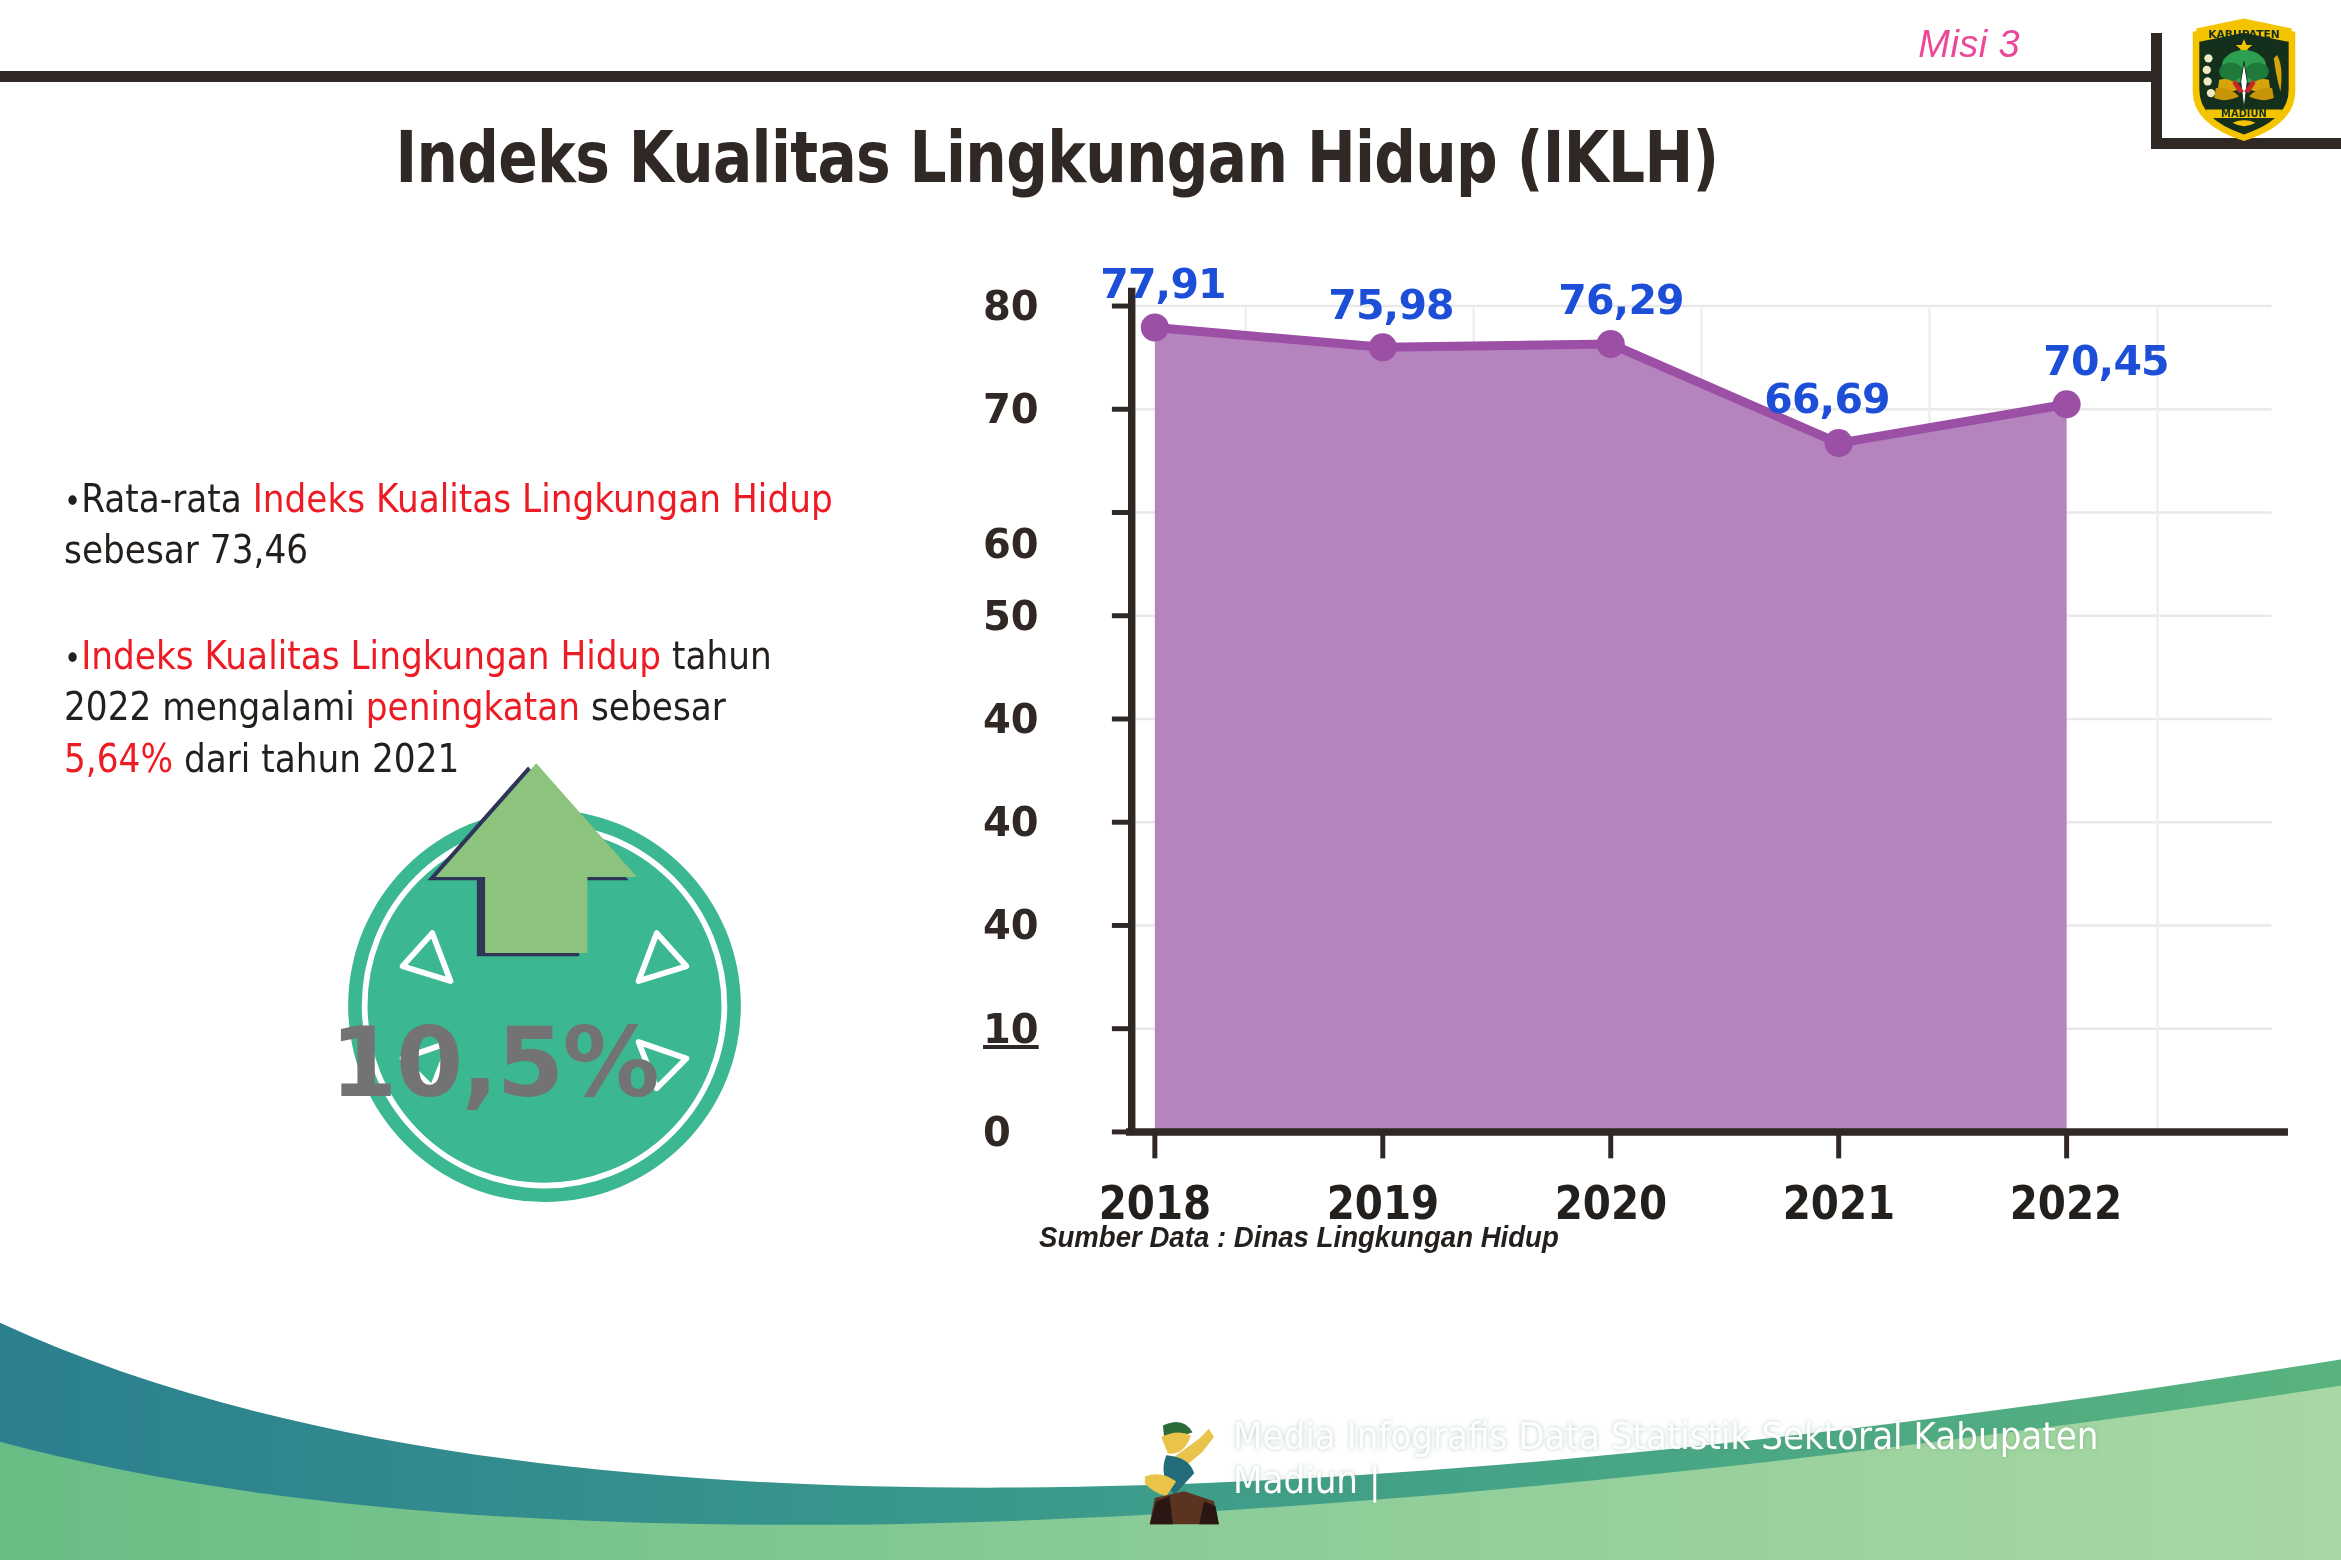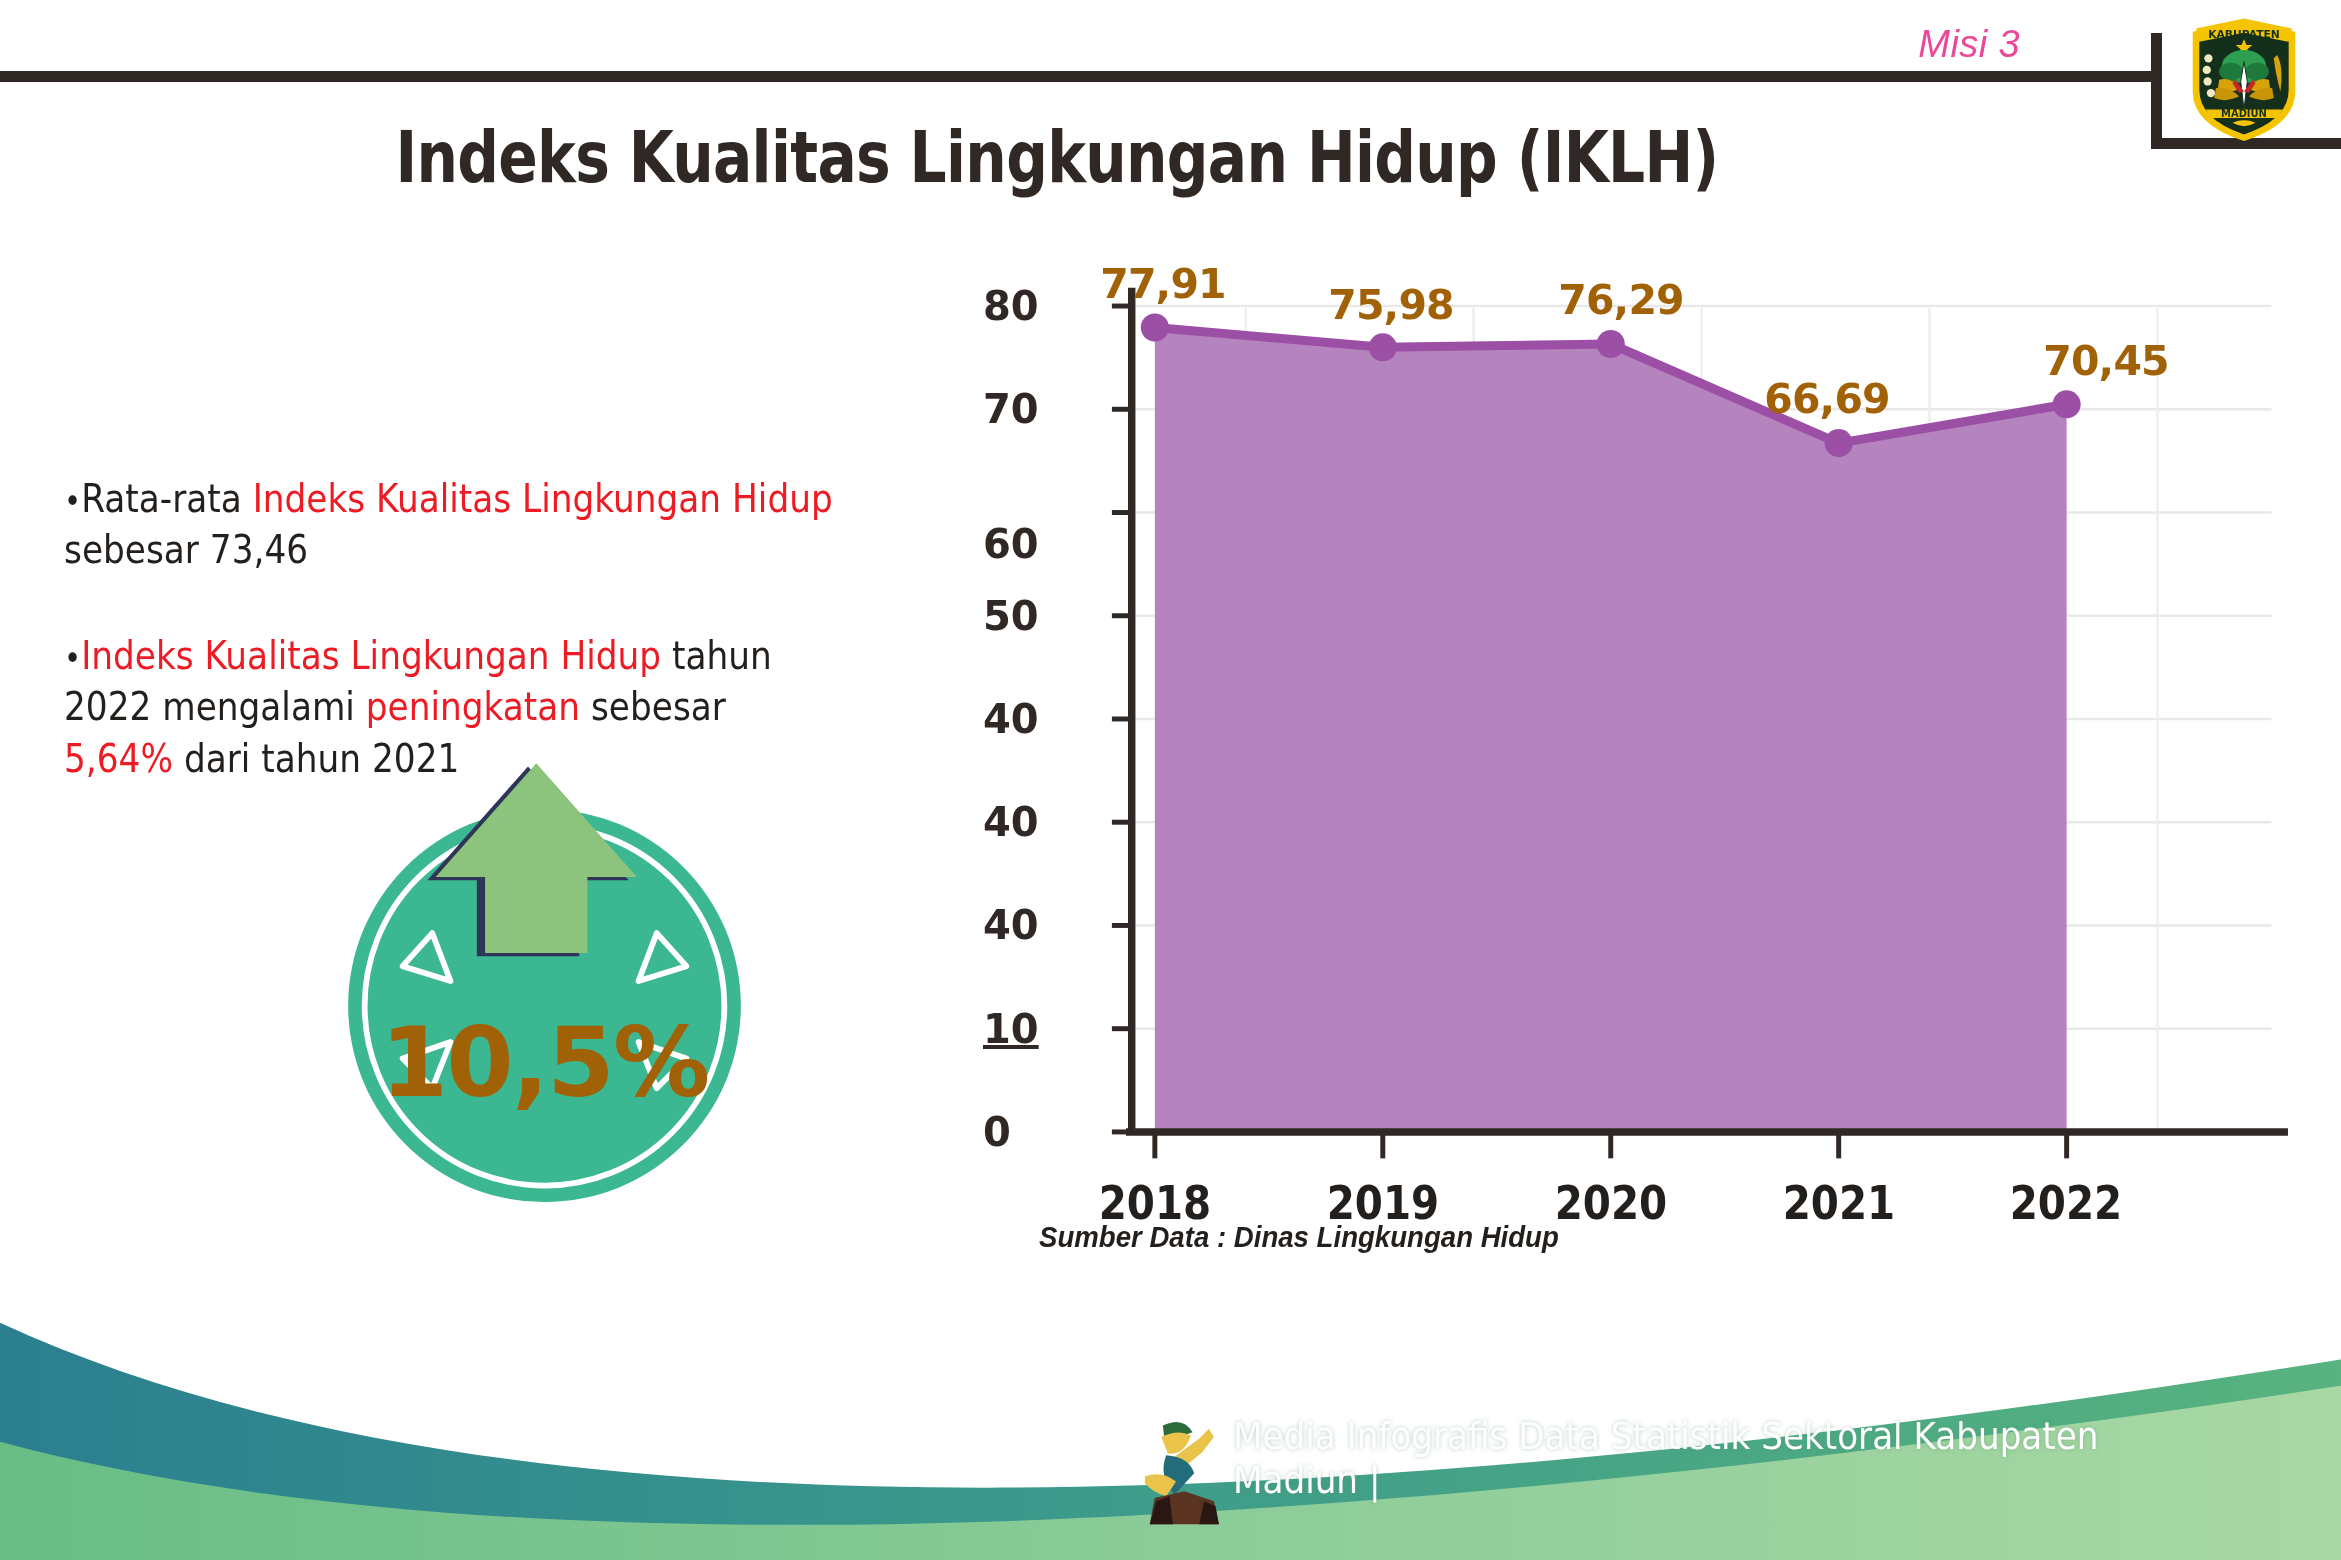--- a/index.html
+++ b/index.html
@@ -101,25 +101,25 @@
     left: 330px;
     top: 758px;
     width: 429px;
     height: 446px;
   }
   #badge-value {
     position: absolute;
     left: 0;
     top: 248px;
     width: 429px;
-    text-align: center;
+    text-align: left;
     font-family: "DejaVu Sans", sans-serif;
     font-weight: bold;
     font-size: 97px;
-    color: #a16207;
+    color: #737373;
     letter-spacing: -1.7px;
   }
 
   
   #chart {
     position: absolute;
     left: 950px;
     top: 273px;
     width: 1338px;
     height: 925px;
@@ -145,21 +145,21 @@
     color: #231f1c;
     transform: translateX(-50%) scaleX(0.86);
   }
   .dlabel {
     position: absolute;
     width: 231px;
     text-align: center;
     font-family: "DejaVu Sans", sans-serif;
     font-weight: bold;
     font-size: 41px;
-    color: #a16207;
+    color: #1d4ed8;
     transform: translateX(-50%);
     letter-spacing: -0.8px;
   }
   #source-note {
     position: absolute;
     left: 1039px;
     top: 1220px;
     font-family: "Liberation Sans", sans-serif;
     font-weight: bold;
     font-style: italic;

